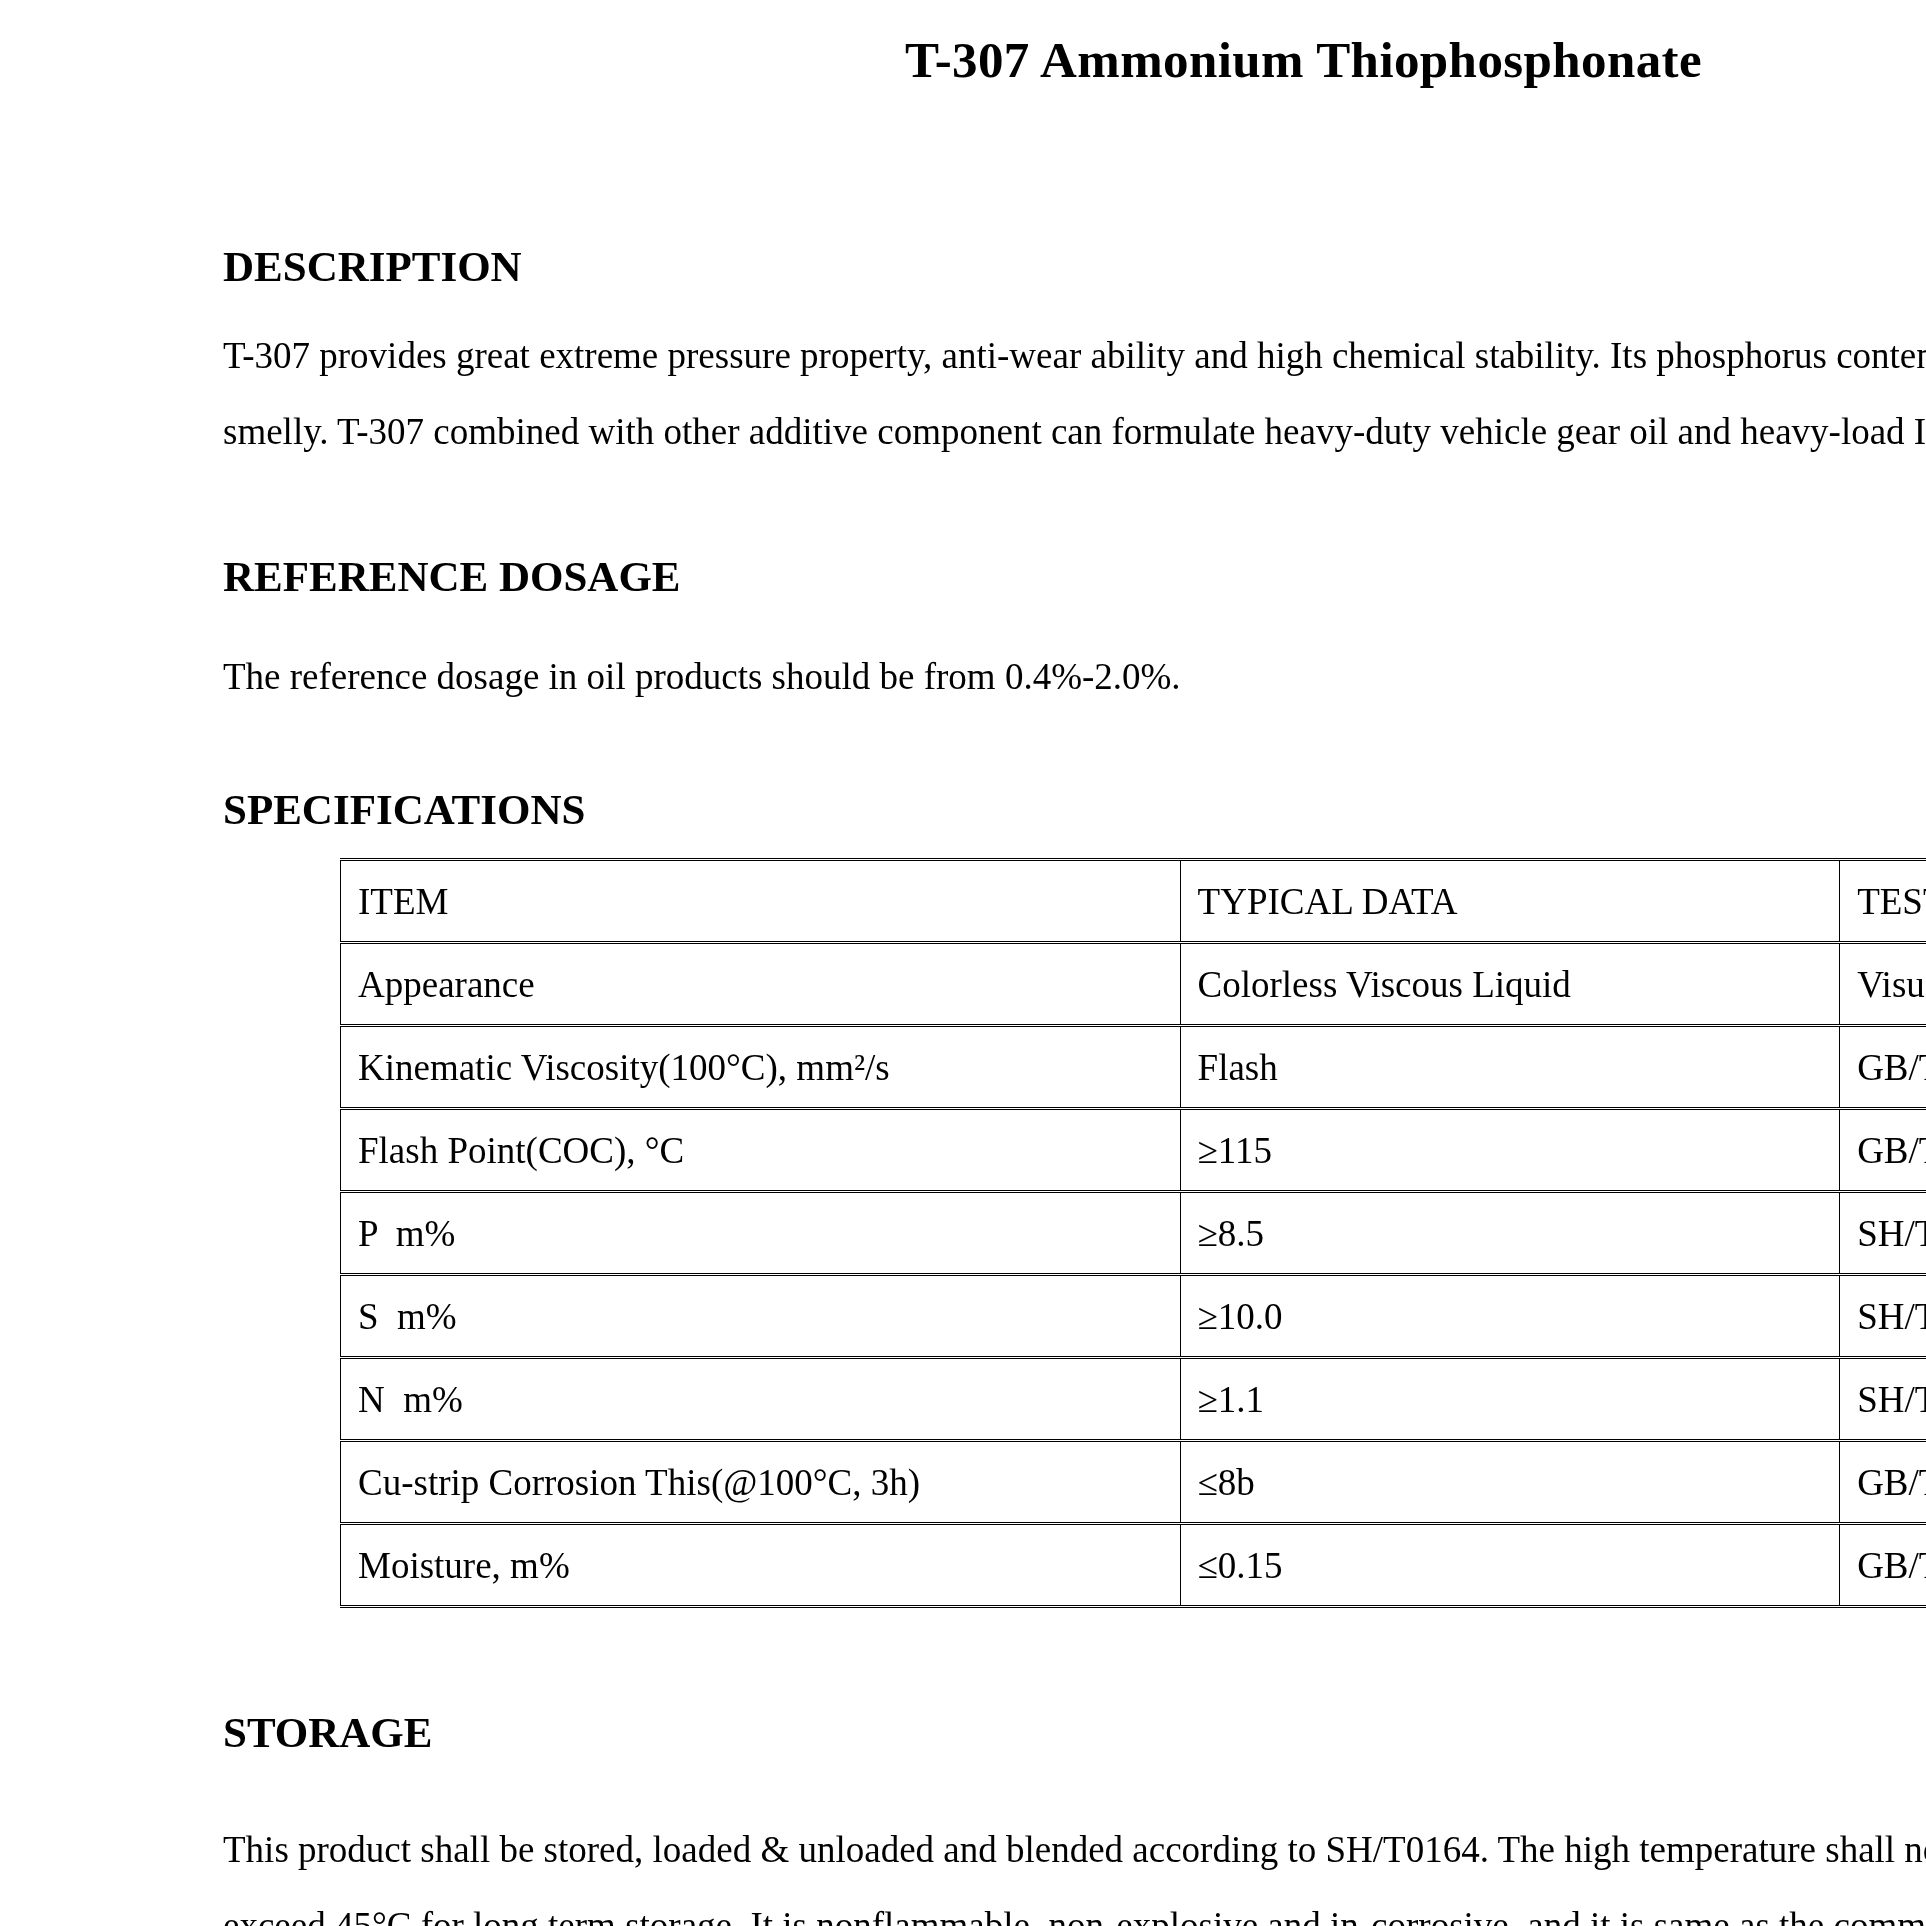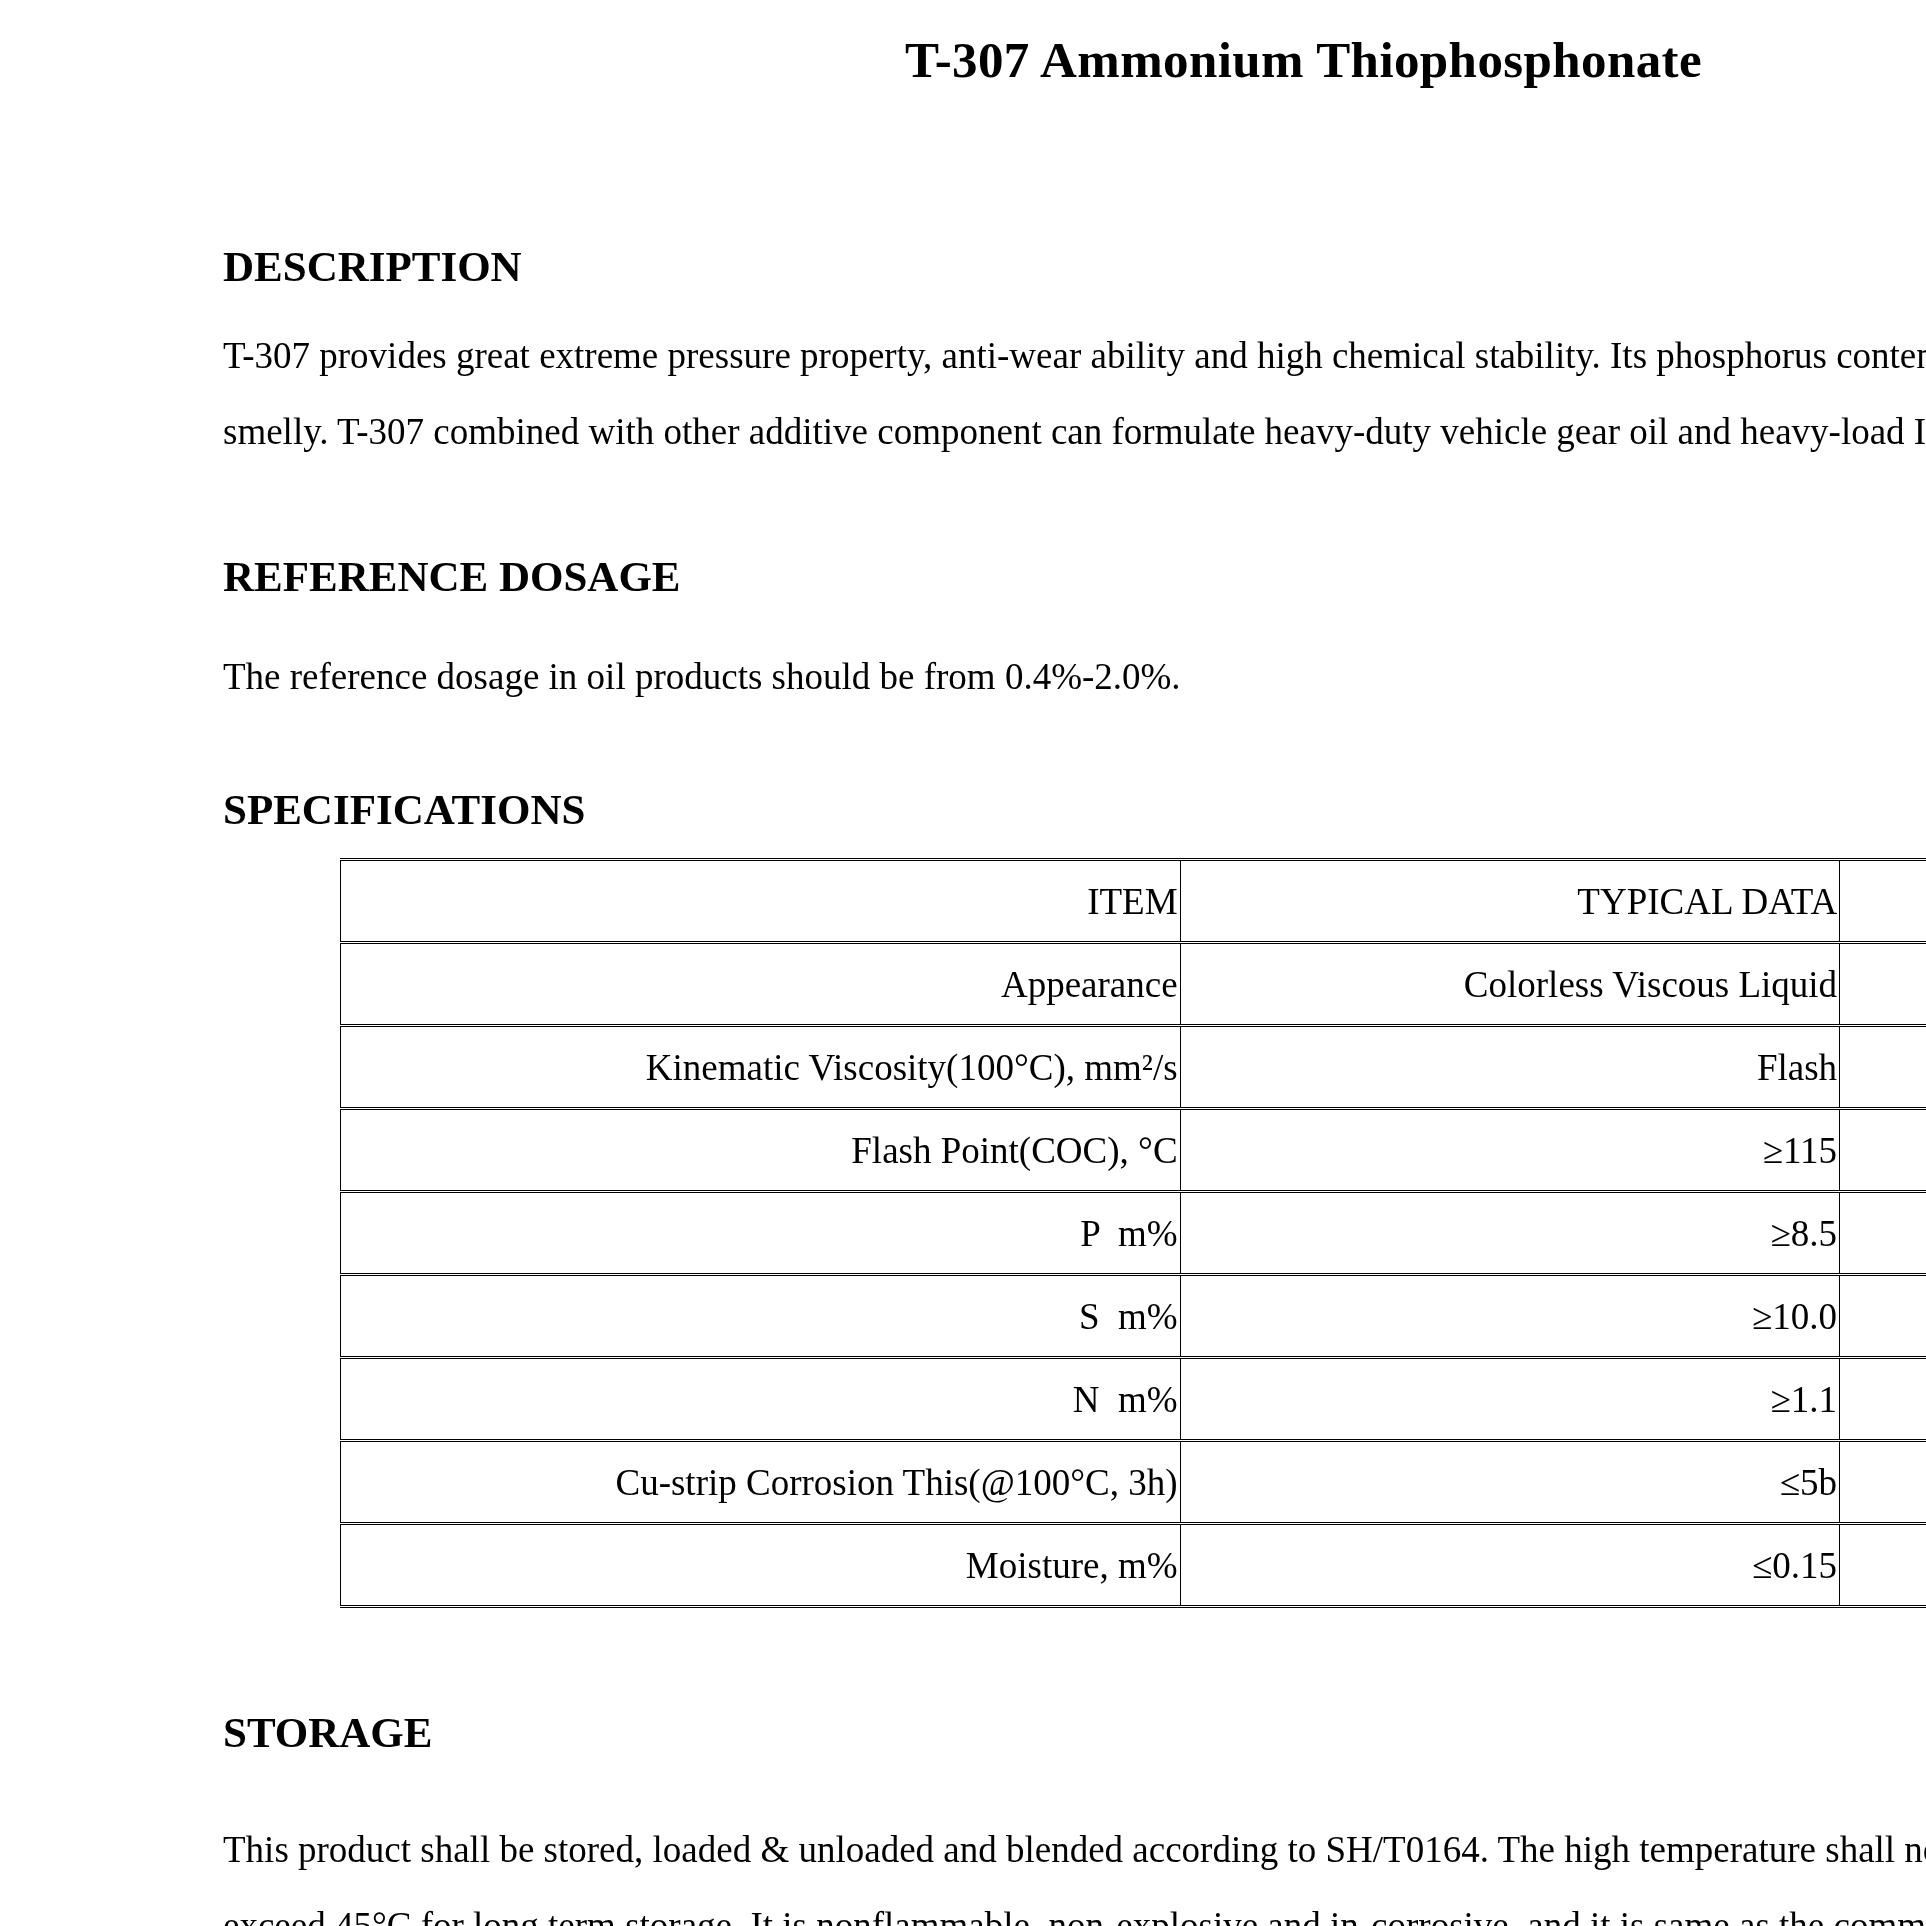--- a/index.html
+++ b/index.html
@@ -59,23 +59,23 @@
     margin: 22.3px 0 0 117px;
   }
   table.spec-table th,
   table.spec-table td {
     border-left: 1.5px solid #000000;
     border-right: 1.5px solid #000000;
     border-top: 3.5px double #000000;
     border-bottom: 3.5px double #000000;
     font-size: 37px;
     font-weight: normal;
-    text-align: right;
+    text-align: left;
     vertical-align: middle;
-    padding: 0 2px;
+    padding: 0 17px;
     white-space: pre-wrap;
   }
   table.spec-table thead tr { height: 83px; }
   table.spec-table tbody tr { height: 83px; }
   .col-item   { width: 42.77%; }
   .col-data   { width: 33.60%; }
   .col-method { width: 23.63%; }
 </style>
 </head>
 <body>
@@ -136,21 +136,21 @@
             <td>≥10.0</td>
             <td>SH/T0303</td>
           </tr>
           <tr>
             <td>N  m%</td>
             <td>≥1.1</td>
             <td>SH/T0224</td>
           </tr>
           <tr>
             <td>Cu-strip Corrosion This(@100°C, 3h)</td>
-            <td>≤5b</td>
+            <td>≤8b</td>
             <td>GB/T5096</td>
           </tr>
           <tr>
             <td>Moisture, m%</td>
             <td>≤0.15</td>
             <td>GB/T260</td>
           </tr>
         </tbody>
     </table>
   </section>

